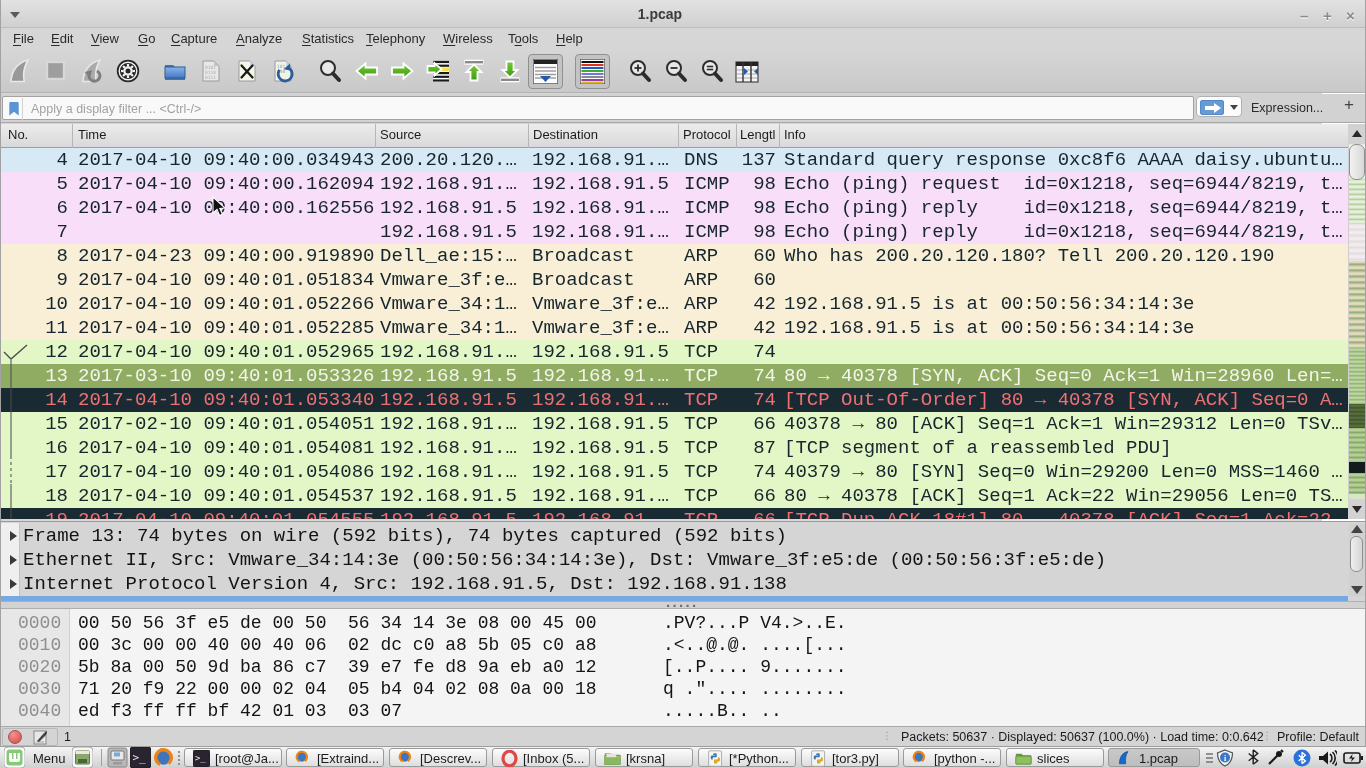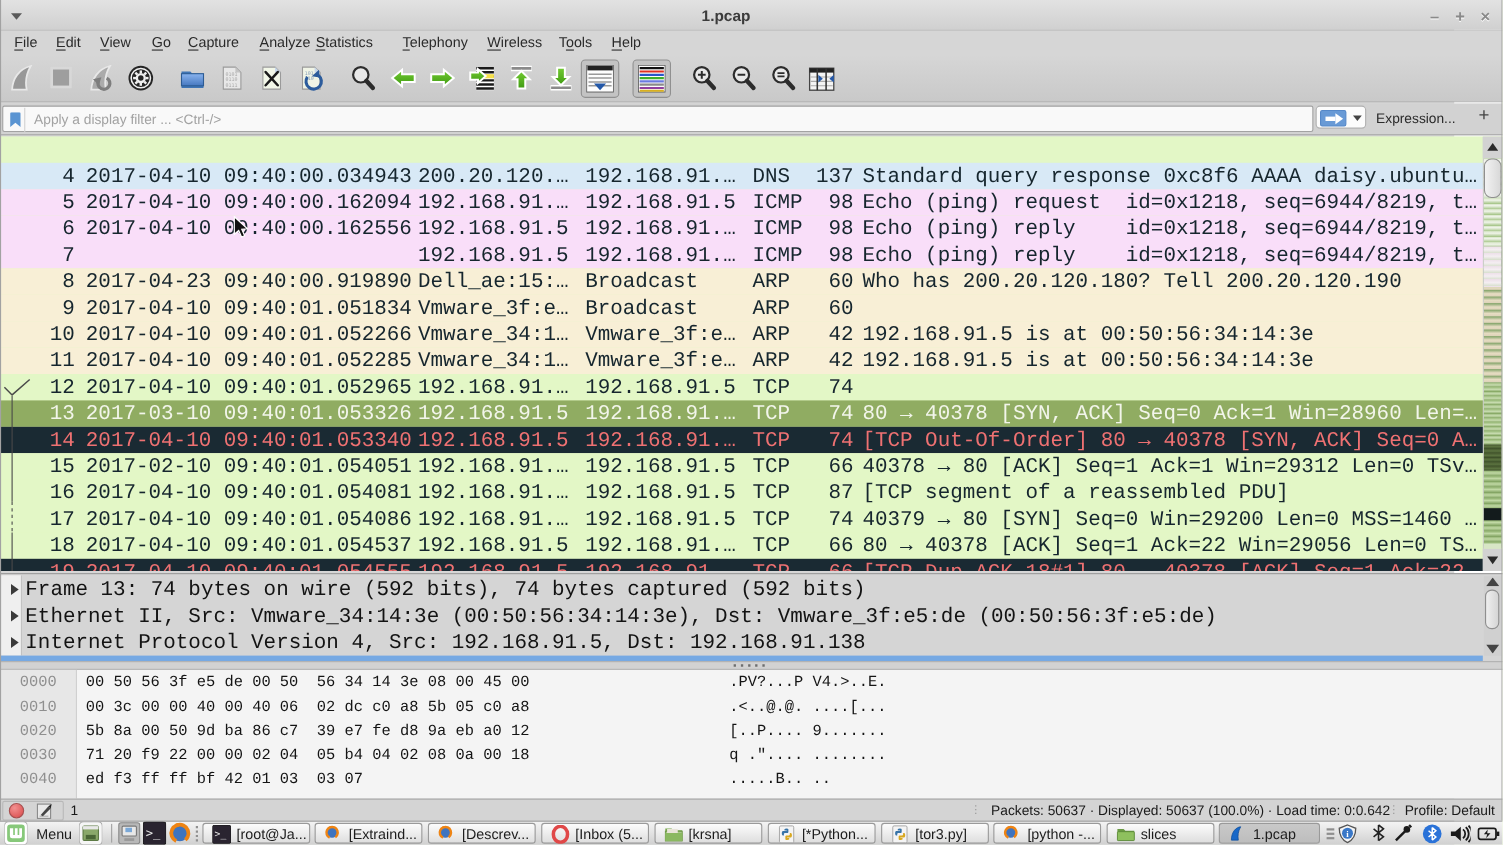--- a/index.html
+++ b/index.html
@@ -56,21 +56,21 @@
 #details{left:0;top:521px;width:1366px;height:80px;background:#d5d5d5;font-family:"Liberation Mono",monospace;font-size:19px;color:#131313;border-top:1px solid #9a9a9a}
 .drow{left:23px;white-space:pre}
 .dtri{left:10px;width:0;height:0;border-top:5px solid transparent;border-bottom:5px solid transparent;border-left:7px solid #3a3a3a}
 #dblue{left:0;top:74px;width:1348px;height:5px;background:#76a9e3}
 #dsb{left:1349px;top:2px;width:16px;height:72px;background:#d0d0d0}
 #dthumb{left:1350px;top:14px;width:13px;height:36px;background:linear-gradient(90deg,#efefef,#d5d5d5);border:1px solid #8f8f8f;border-radius:6px}
 
 #splitter{left:0;top:601px;width:1366px;height:8px;background:#d2d2d2;border-top:1px solid #b0b0b0;border-bottom:1px solid #adadad}
 #spdots{left:666px;top:-5px;color:#6e6e6e;font-size:15px;letter-spacing:1.5px;font-weight:bold}
 
-#hex{left:0;top:609px;width:1366px;height:117px;background:#f4f4f4;font-family:"Liberation Mono",monospace;font-size:14px}
+#hex{left:0;top:609px;width:1366px;height:117px;background:#f4f4f4;font-family:"Liberation Mono",monospace;font-size:18px}
 #hexstrip{left:0;top:0;width:70px;height:117px;background:#e7e7e7;border-right:1px solid #d0d0d0}
 .hrow{height:22px}
 .hoff{position:absolute;left:18px;color:#8f8f8f;white-space:pre}
 .hbytes{position:absolute;left:78px;color:#141414;white-space:pre}
 .hascii{position:absolute;left:663px;color:#141414;white-space:pre}
 
 #status{left:0;top:726px;width:1366px;height:20px;background:#d4d4d4;border-top:1px solid #a8a8a8;font-size:12.5px;color:#1a1a1a}
 #stbox{left:2px;top:1px;width:56px;height:18px;border:1px solid #b8b8b8;border-radius:2px}
 #stdot{left:8px;top:3px;width:14px;height:14px;border-radius:50%;background:radial-gradient(circle at 35% 30%,#f29090,#d84848);border:1px solid #a85050}
 #stone{left:64px;top:3px}
@@ -91,21 +91,21 @@
 <div class="abs wbtn" style="left:1300px">–</div>
 <div class="abs wbtn" style="left:1323px">+</div>
 <div class="abs wbtn" style="left:1346px">×</div>
 <div class="abs" id="menubar">
 <span class="abs mi" style="left:13px"><u>F</u>ile</span>
 <span class="abs mi" style="left:51px"><u>E</u>dit</span>
 <span class="abs mi" style="left:91px"><u>V</u>iew</span>
 <span class="abs mi" style="left:138px"><u>G</u>o</span>
 <span class="abs mi" style="left:171px"><u>C</u>apture</span>
 <span class="abs mi" style="left:236px"><u>A</u>nalyze</span>
-<span class="abs mi" style="left:287px"><u>S</u>tatistics</span>
+<span class="abs mi" style="left:302px"><u>S</u>tatistics</span>
 <span class="abs mi" style="left:366px"><u>T</u>elephony</span>
 <span class="abs mi" style="left:443px"><u>W</u>ireless</span>
 <span class="abs mi" style="left:508px">T<u>o</u>ols</span>
 <span class="abs mi" style="left:556px"><u>H</u>elp</span>
 </div>
 <div class="abs" id="toolbar">
 <svg class="abs" style="left:8px;top:9px" width="24" height="24" viewBox="0 0 24 24">
         <path d="M3 22.5 C3.5 12.5 9 3.8 20 1 C15.8 8.2 14.8 15.8 16.3 22.5 Z" fill="#989898" stroke="#e8e8e8" stroke-width="1.6"></path>
       </svg>
 <svg class="abs" style="left:44px;top:9px" width="24" height="24" viewBox="0 0 24 24">
@@ -285,20 +285,35 @@
         <span class="bb">
           <span class="ar"></span>
           <span class="ah"></span>
         </span>
         <span class="dd"></span>
       </div>
 <span class="abs" id="fexp">Expression...</span>
 <span class="abs" id="fplus">+</span>
 </div>
 <div class="abs" id="plist">
+<div class="abs" id="phead">
+<span class="abs hc" style="left:8px">No.</span>
+<span class="abs hc" style="left:78px">Time</span>
+<span class="abs hc" style="left:380px">Source</span>
+<span class="abs hc" style="left:533px">Destination</span>
+<span class="abs hc" style="left:683px">Protocol</span>
+<span class="abs hc" style="left:740px">Lengtl</span>
+<span class="abs hc" style="left:784px">Info</span>
+<span class="abs hsep" style="left:72px"></span>
+<span class="abs hsep" style="left:375px"></span>
+<span class="abs hsep" style="left:528px"></span>
+<span class="abs hsep" style="left:678px"></span>
+<span class="abs hsep" style="left:736px"></span>
+<span class="abs hsep" style="left:779px"></span>
+</div>
 <div class="abs prow" style="top:24px;background:#d8e9f6;color:#16262e">
         <span class="cno">4</span>
         <span class="ctime">2017-04-10 09:40:00.034943</span>
         <span class="csrc">200.20.120.…</span>
         <span class="cdst">192.168.91.…</span>
         <span class="cpro">DNS</span>
         <span class="clen">137</span>
         <span class="cinfo">Standard query response 0xc8f6 AAAA daisy.ubuntu…</span>
       </div>
 <div class="abs prow" style="top:48px;background:#f9def9;color:#16262e">

